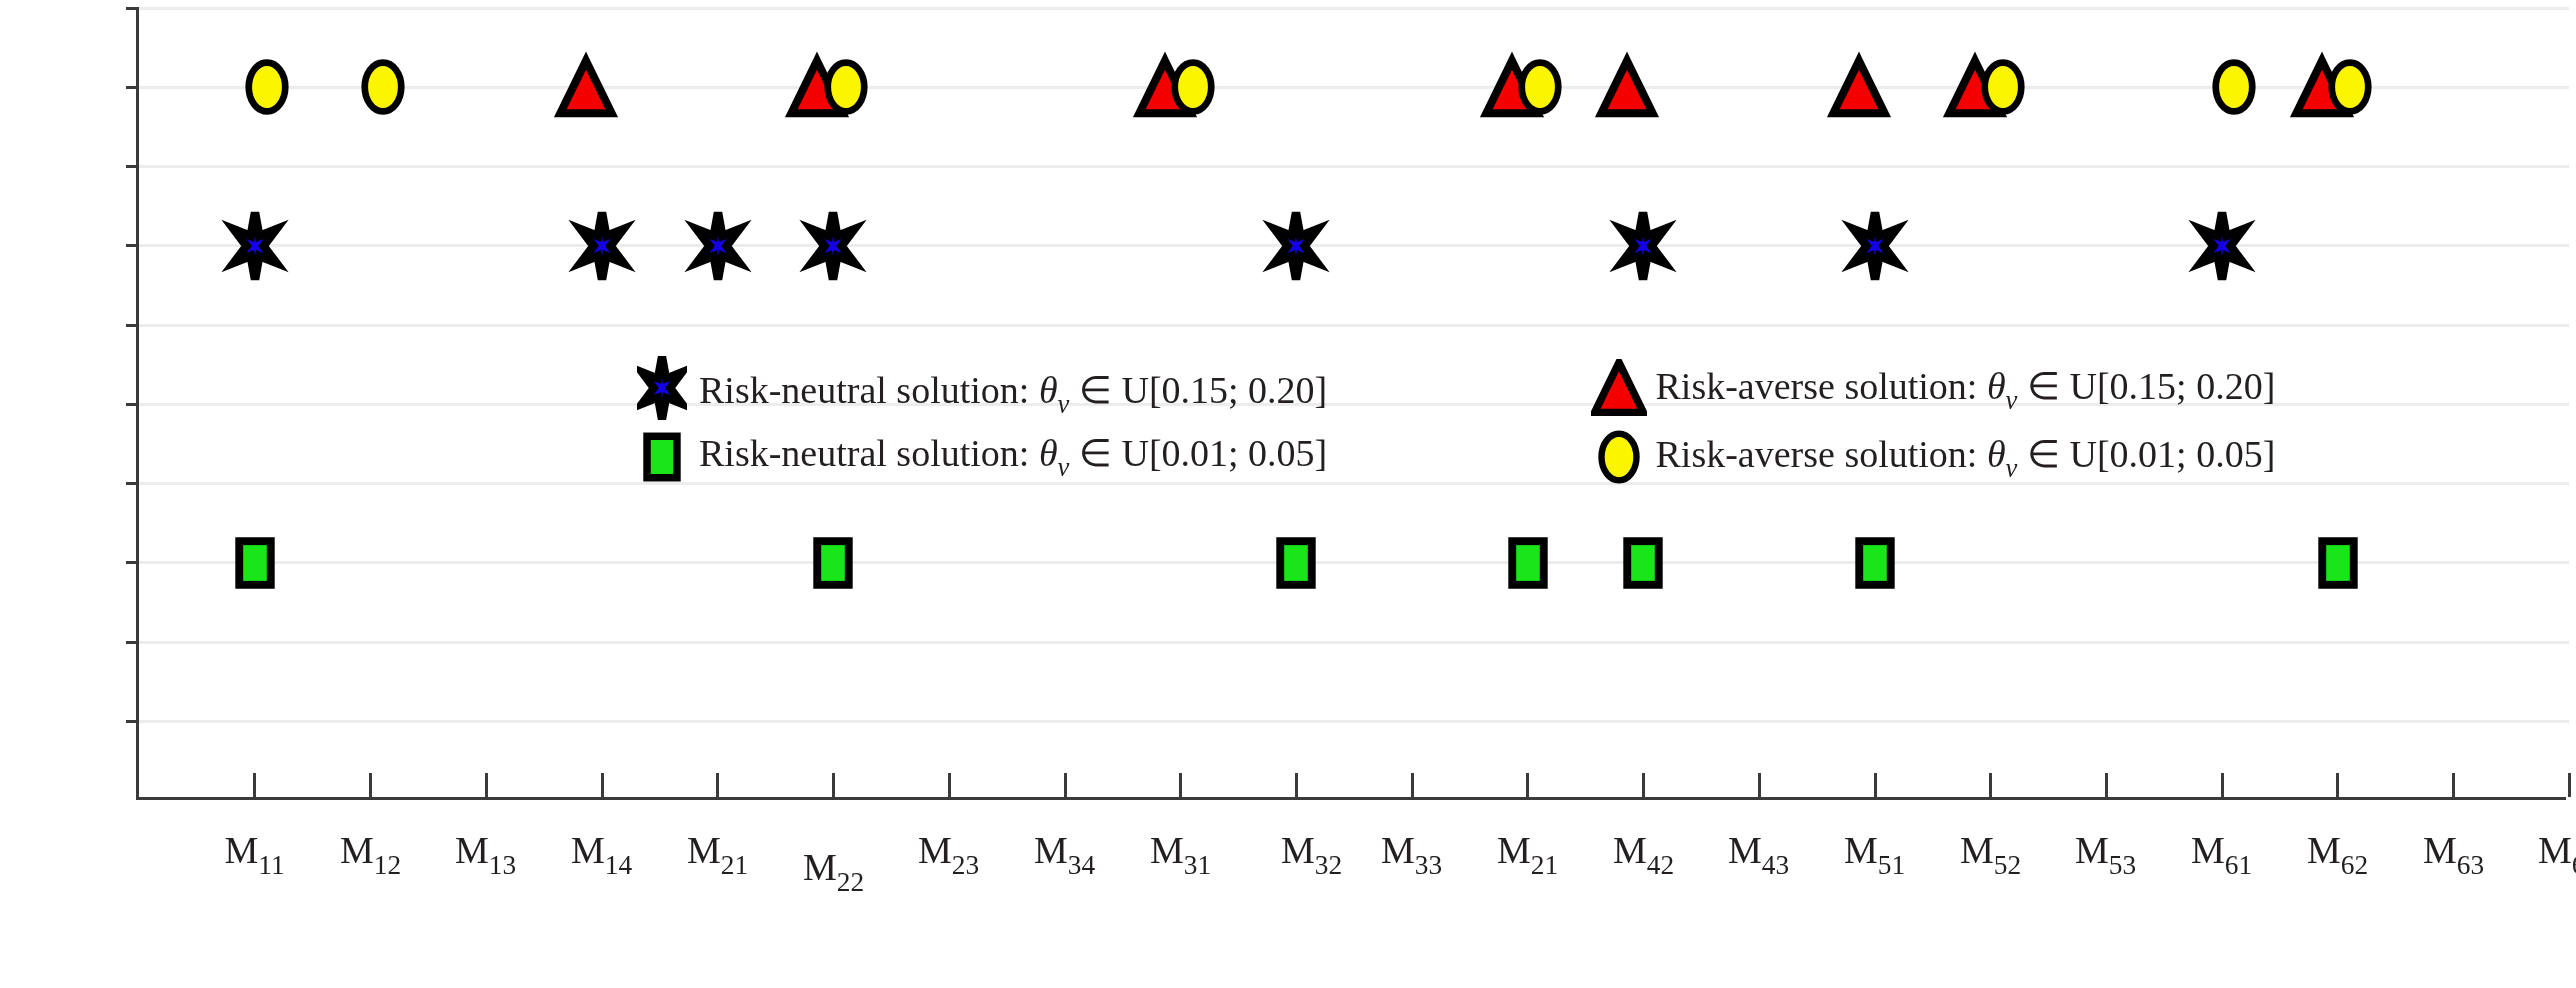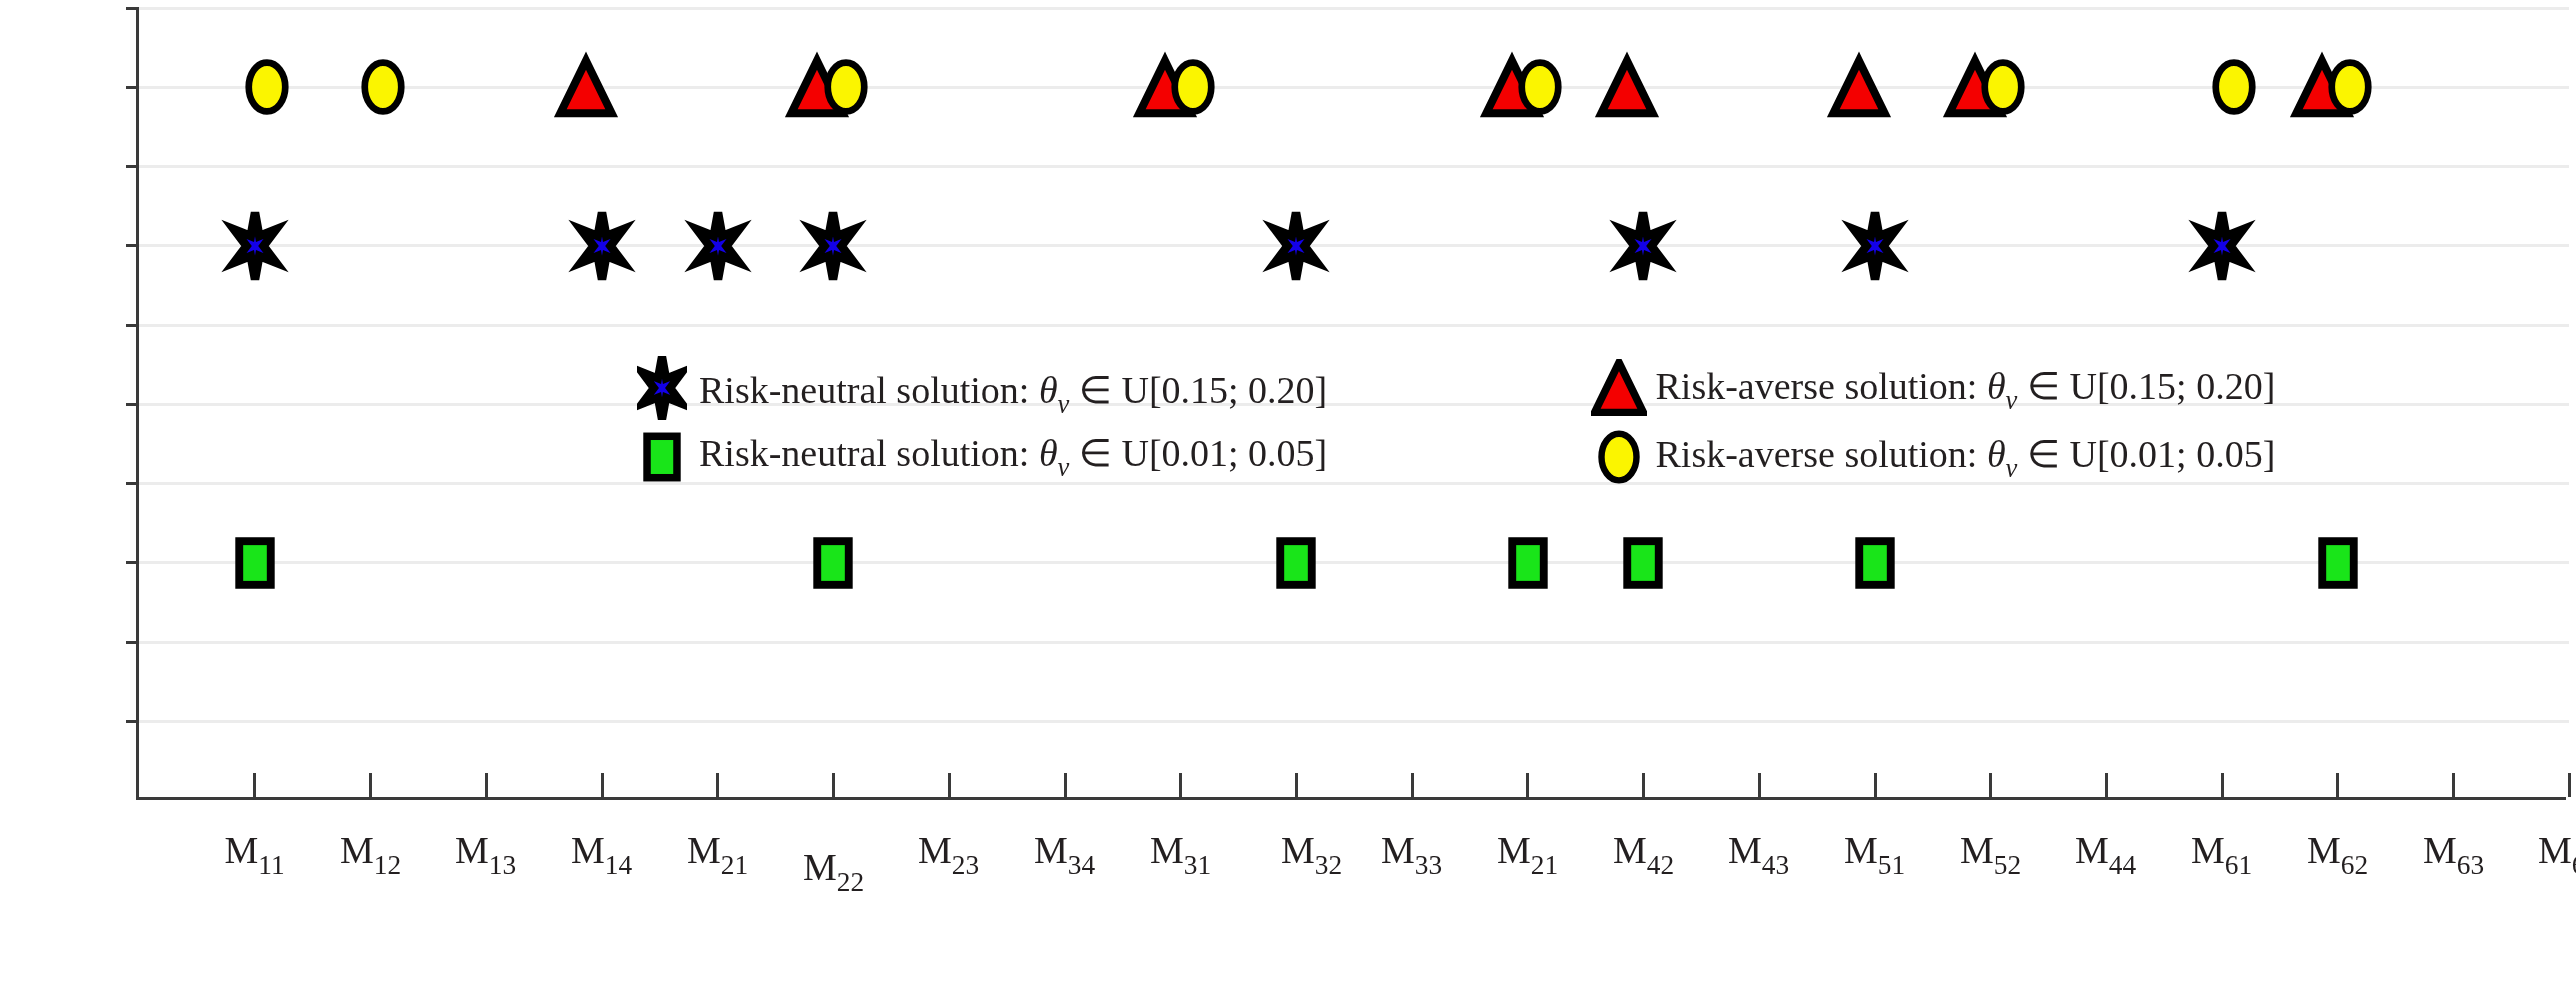--- a/index.html
+++ b/index.html
@@ -81,21 +81,21 @@
       <div class="xlab" style="left: 1309px; width: 159px; top: 822px;">M<sub>21</sub></div>
       <div class="xtick" style="left: 1503px;"></div>
       <div class="xlab" style="left: 1425px; width: 159px; top: 822px;">M<sub>42</sub></div>
       <div class="xtick" style="left: 1619px;"></div>
       <div class="xlab" style="left: 1540px; width: 159px; top: 822px;">M<sub>43</sub></div>
       <div class="xtick" style="left: 1735px;"></div>
       <div class="xlab" style="left: 1656px; width: 159px; top: 822px;">M<sub>51</sub></div>
       <div class="xtick" style="left: 1850px;"></div>
       <div class="xlab" style="left: 1772px; width: 159px; top: 822px;">M<sub>52</sub></div>
       <div class="xtick" style="left: 1966px;"></div>
-      <div class="xlab" style="left: 1887px; width: 159px; top: 822px;">M<sub>44</sub></div>
+      <div class="xlab" style="left: 1887px; width: 159px; top: 822px;">M<sub>53</sub></div>
       <div class="xtick" style="left: 2082px;"></div>
       <div class="xlab" style="left: 2003px; width: 159px; top: 822px;">M<sub>61</sub></div>
       <div class="xtick" style="left: 2197px;"></div>
       <div class="xlab" style="left: 2119px; width: 159px; top: 822px;">M<sub>62</sub></div>
       <div class="xtick" style="left: 2313px;"></div>
       <div class="xlab" style="left: 2235px; width: 159px; top: 822px;">M<sub>63</sub></div>
       <div class="xtick" style="left: 2429px;"></div>
       <div class="xlab" style="left: 2350px; width: 159px; top: 822px;">M<sub>63</sub></div>
       <div class="mk" style="left: 116px; top: 555px;">
         <svg width="40" height="53" viewBox="0 0 66 86">

